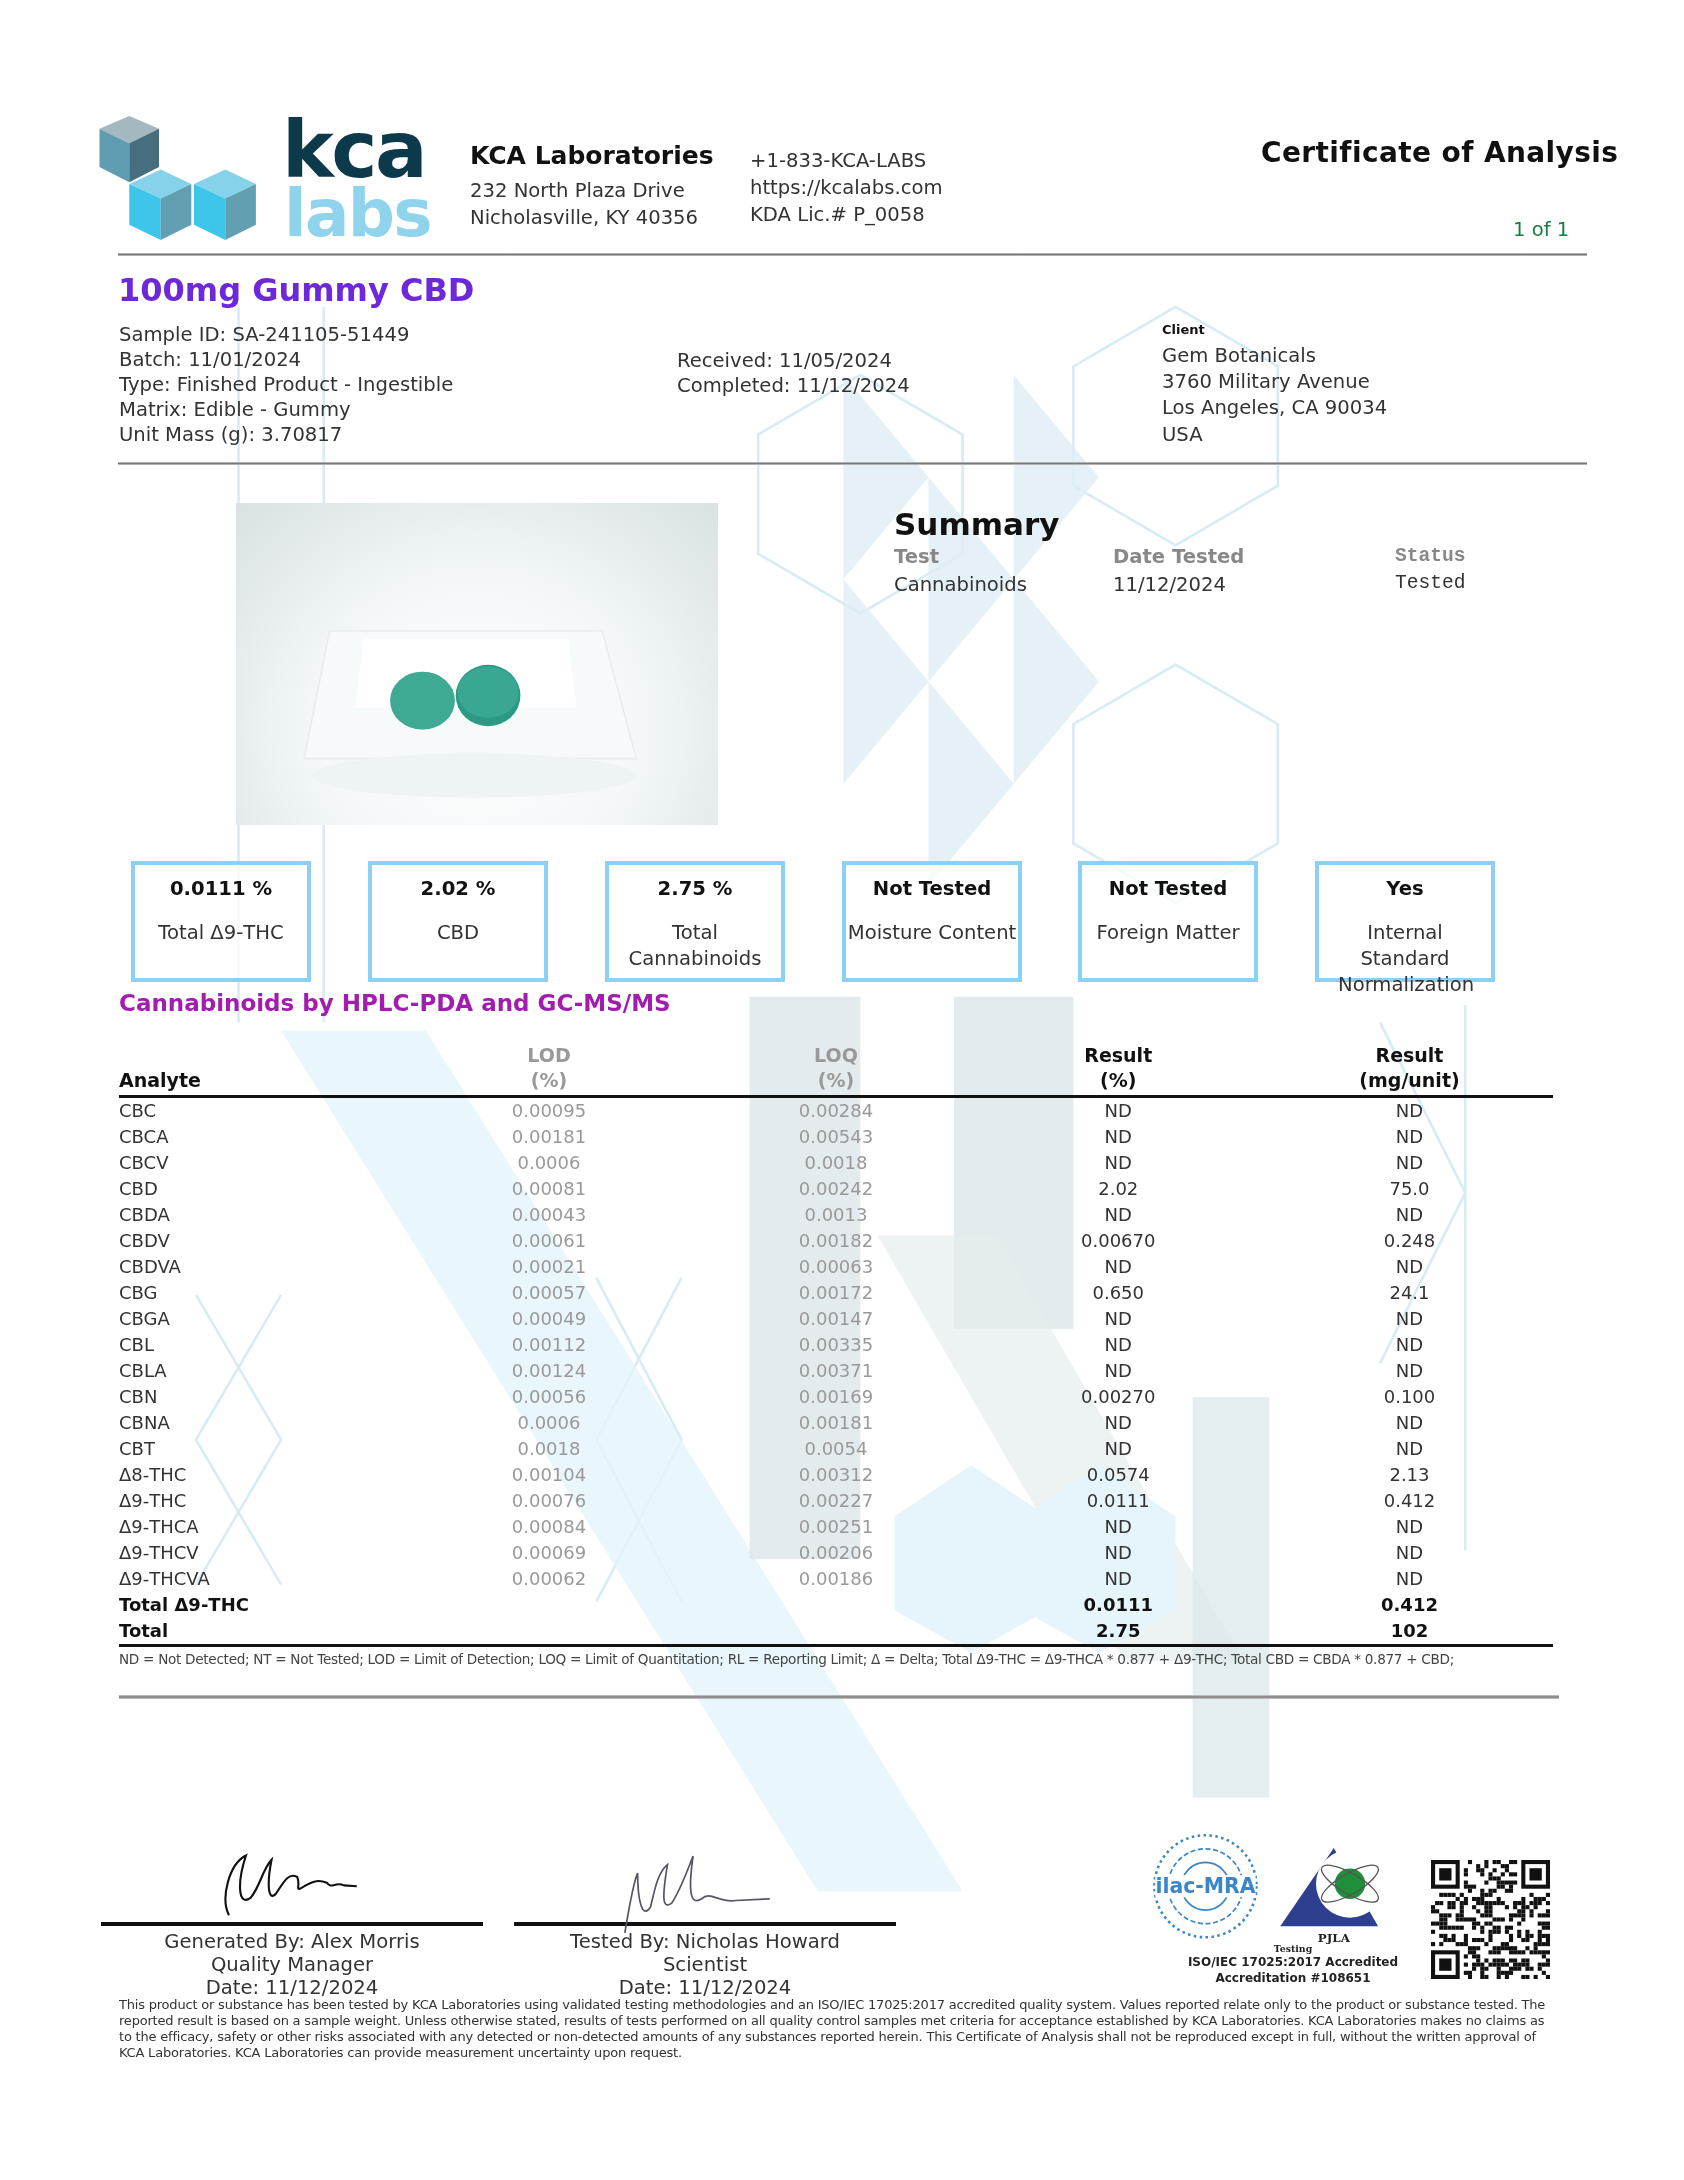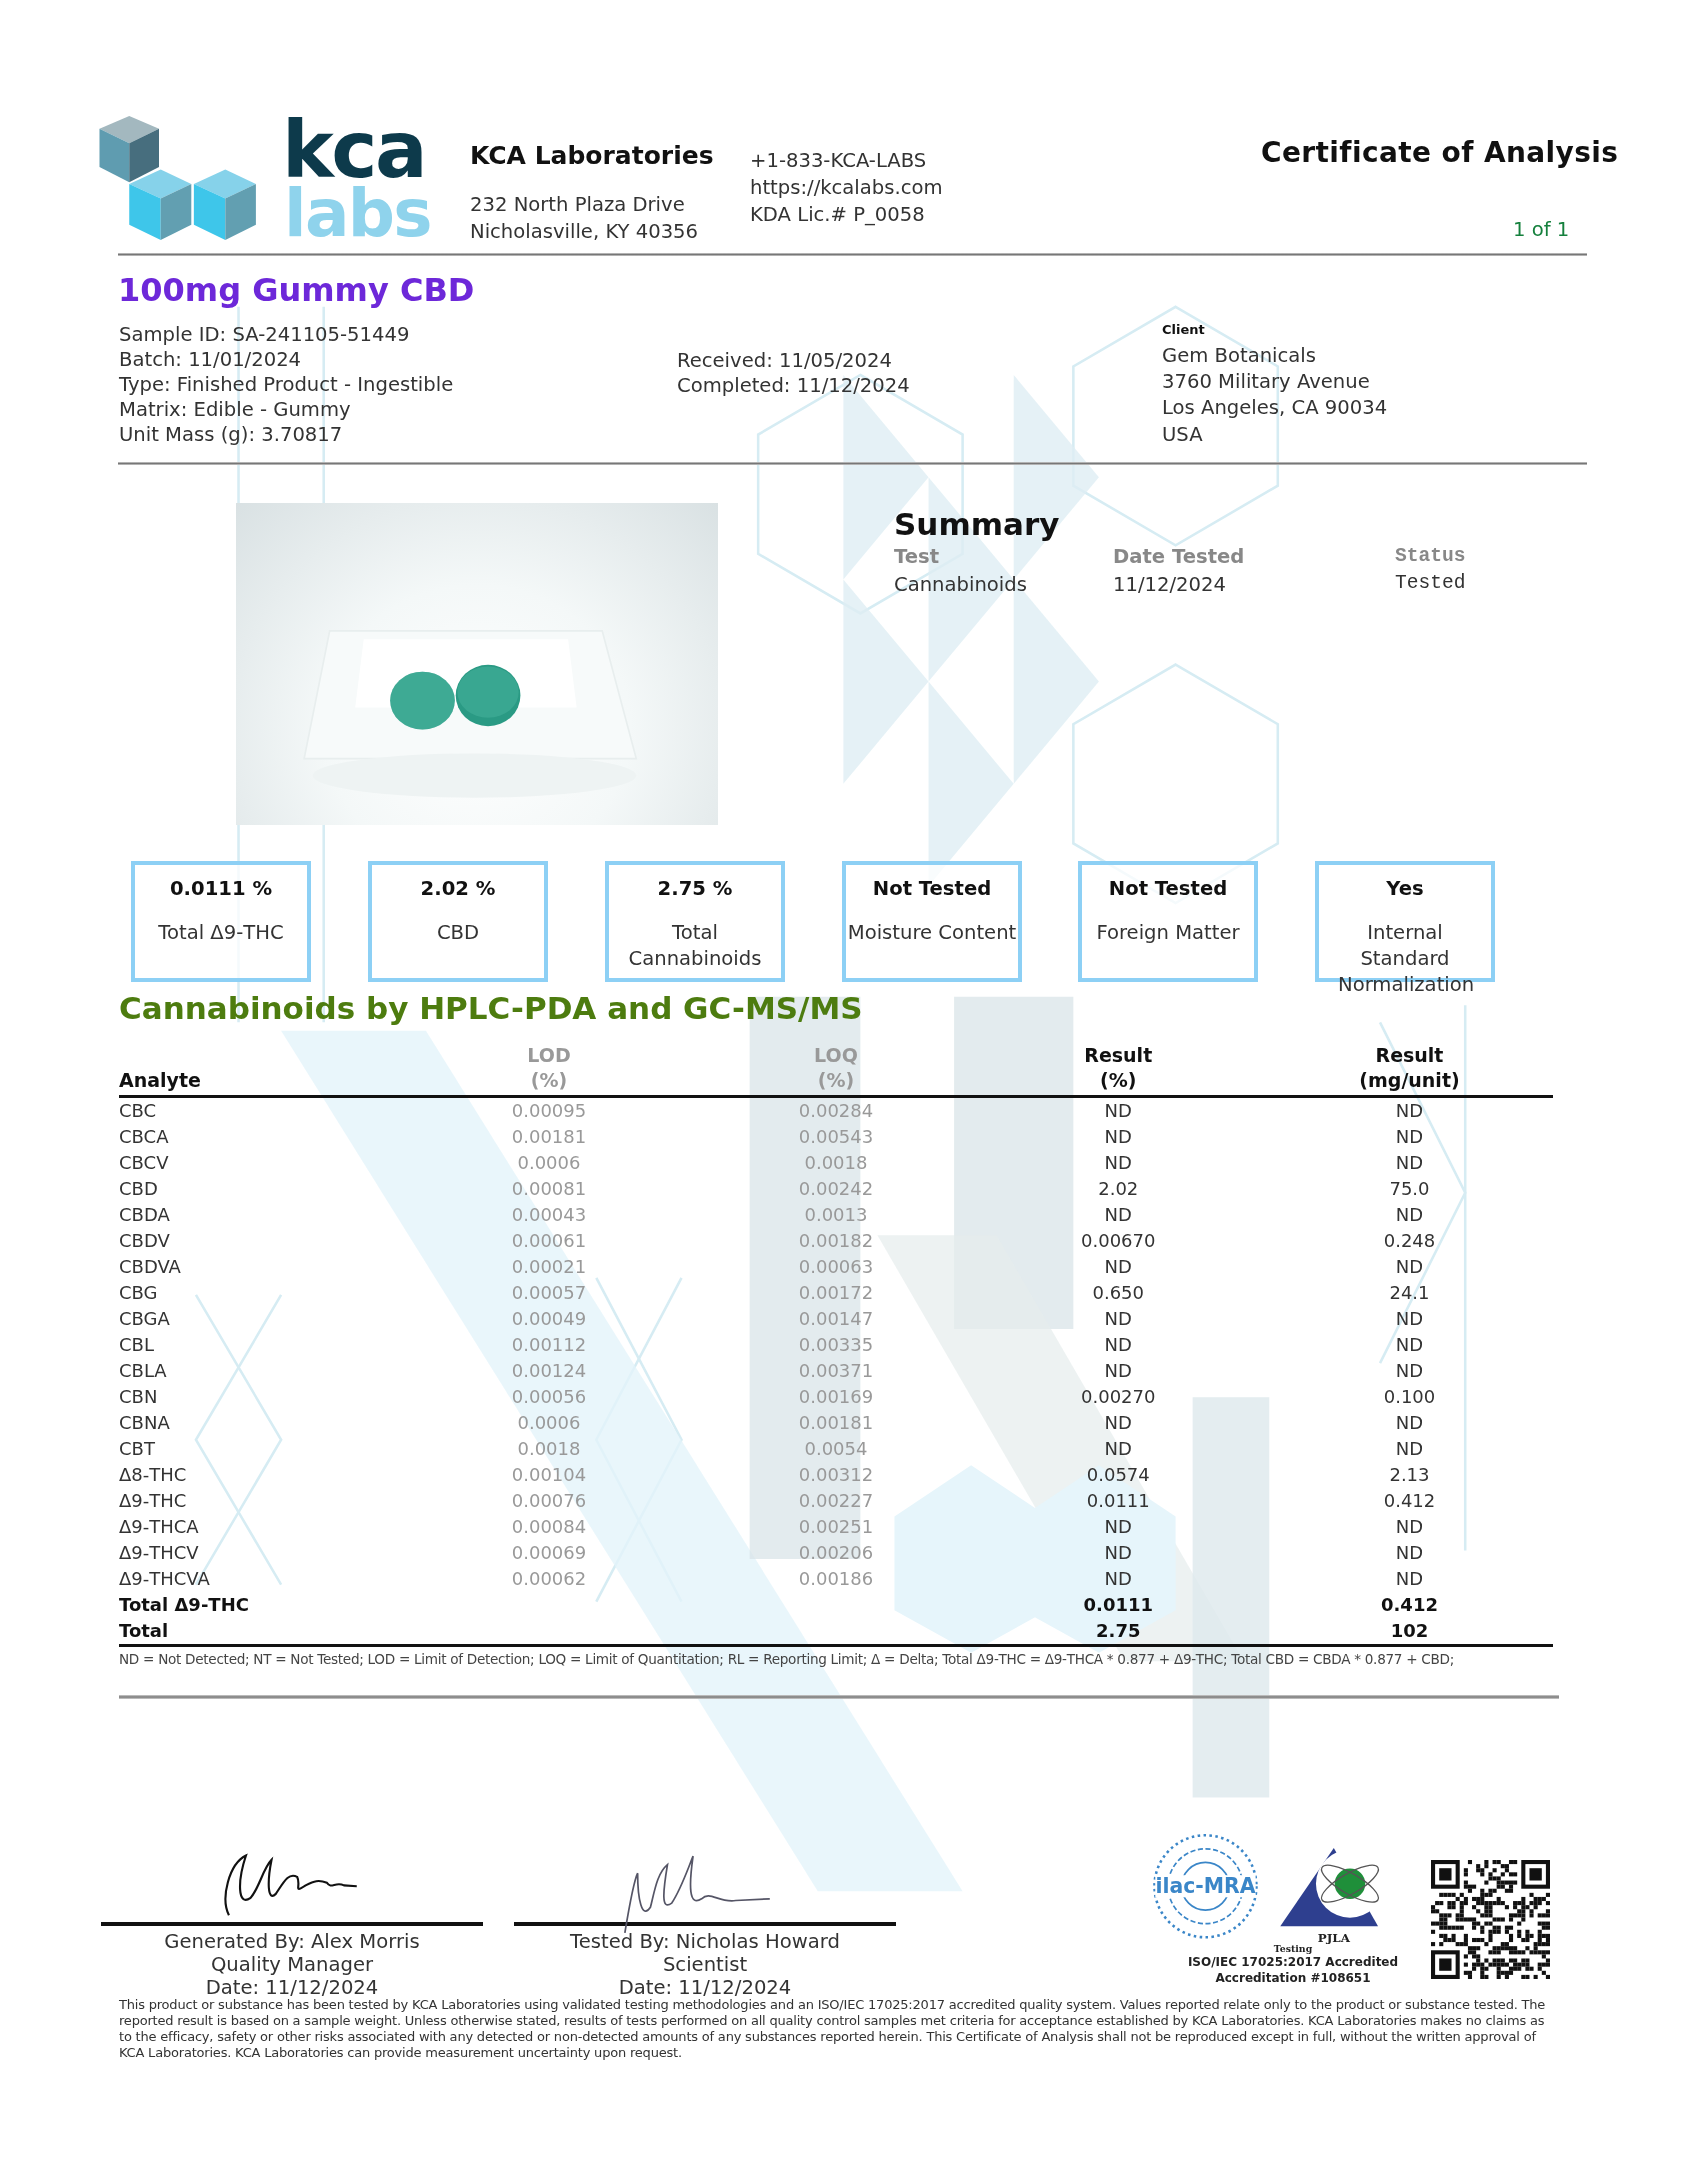--- a/index.html
+++ b/index.html
@@ -8,21 +8,21 @@
 
   .bg-deco { position: absolute; left: 0; top: 0; width: 1685px; height: 2181px; z-index: 0; pointer-events: none; }
   .layer { position: absolute; z-index: 1; }
 
   
   .logo { left: 95px; top: 116px; width: 341px; height: 136px; }
   .logo-text-kca { position: absolute; left: 187px; top: -5.1px; font-family: "DejaVu Sans", sans-serif; font-weight: bold; font-size: 78px; color: #0d3a4b; letter-spacing: -2.6px; line-height: 1; }
   .logo-text-labs { position: absolute; left: 189px; top: 65px; font-family: "DejaVu Sans", sans-serif; font-weight: bold; font-size: 66px; color: #8fd3ec; letter-spacing: -1.7px; line-height: 1; text-align: right; }
 
   .company { left: 470px; top: 141px; }
-  .company .name { font-family: "DejaVu Sans", sans-serif; font-weight: bold; font-size: 25px; color: #111; margin-bottom: 21px; }
+  .company .name { font-family: "DejaVu Sans", sans-serif; font-weight: bold; font-size: 25px; color: #111; margin-bottom: 7px; }
   .company .line { font-size: 19.6px; color: #333; line-height: 27px; }
   .contact { left: 750px; top: 147px; }
   .contact .line { font-size: 19.6px; color: #333; line-height: 27px; }
 
   .coa-title { left: 1261px; top: 136px; font-size: 28px; font-weight: bold; color: #111; letter-spacing: 0.4px; }
   .page-num { left: 1513px; top: 218px; font-size: 19.6px; color: #15803d; }
 
   .rule { position: absolute; z-index: 1; height: 3.4px; background: linear-gradient(#d0d0d0, #777 50%, #d0d0d0); }
 
   
@@ -43,21 +43,21 @@
   .sum-head { font-size: 19.6px; font-weight: bold; color: #888; }
   .sum-val { font-size: 19.6px; color: #333; margin-top: 5.1px; }
   .sum-col { top: 545px; }
 
   
   .stat-box { position: absolute; z-index: 1; top: 861px; width: 180px; height: 121px; border: 4.3px solid #8dd0f5; background: rgba(255,255,255,0.75); text-align: center; }
   .stat-box .val { margin-top: 12px; font-size: 19.6px; font-weight: bold; color: #111; }
   .stat-box .lbl { margin-top: 20.4px; font-size: 19.6px; color: #333; line-height: 25.6px; }
 
   
-  .section-title { left: 119px; top: 990px; font-size: 31px; font-weight: bold; color: #4d7c0f; }
+  .section-title { left: 119px; top: 990px; font-size: 23px; font-weight: bold; color: #a21caf; }
   .table-wrap { left: 119px; top: 1043px; width: 1434px; }
   table { border-collapse: collapse; width: 100%; }
   th { font-size: 19px; font-weight: bold; text-align: center; line-height: 25px; padding-bottom: 1.7px; vertical-align: bottom; color: #111; }
   th.analyte { text-align: left; }
   th.muted { color: #999; }
   thead tr { border-bottom: 3.4px solid #111; }
   td { font-size: 18px; line-height: 26px; height: 26px; text-align: center; color: #333; }
   td.analyte { text-align: left; }
   td.lod, td.loq { color: #999; }
   tr.bold td { font-weight: bold; color: #111; }

